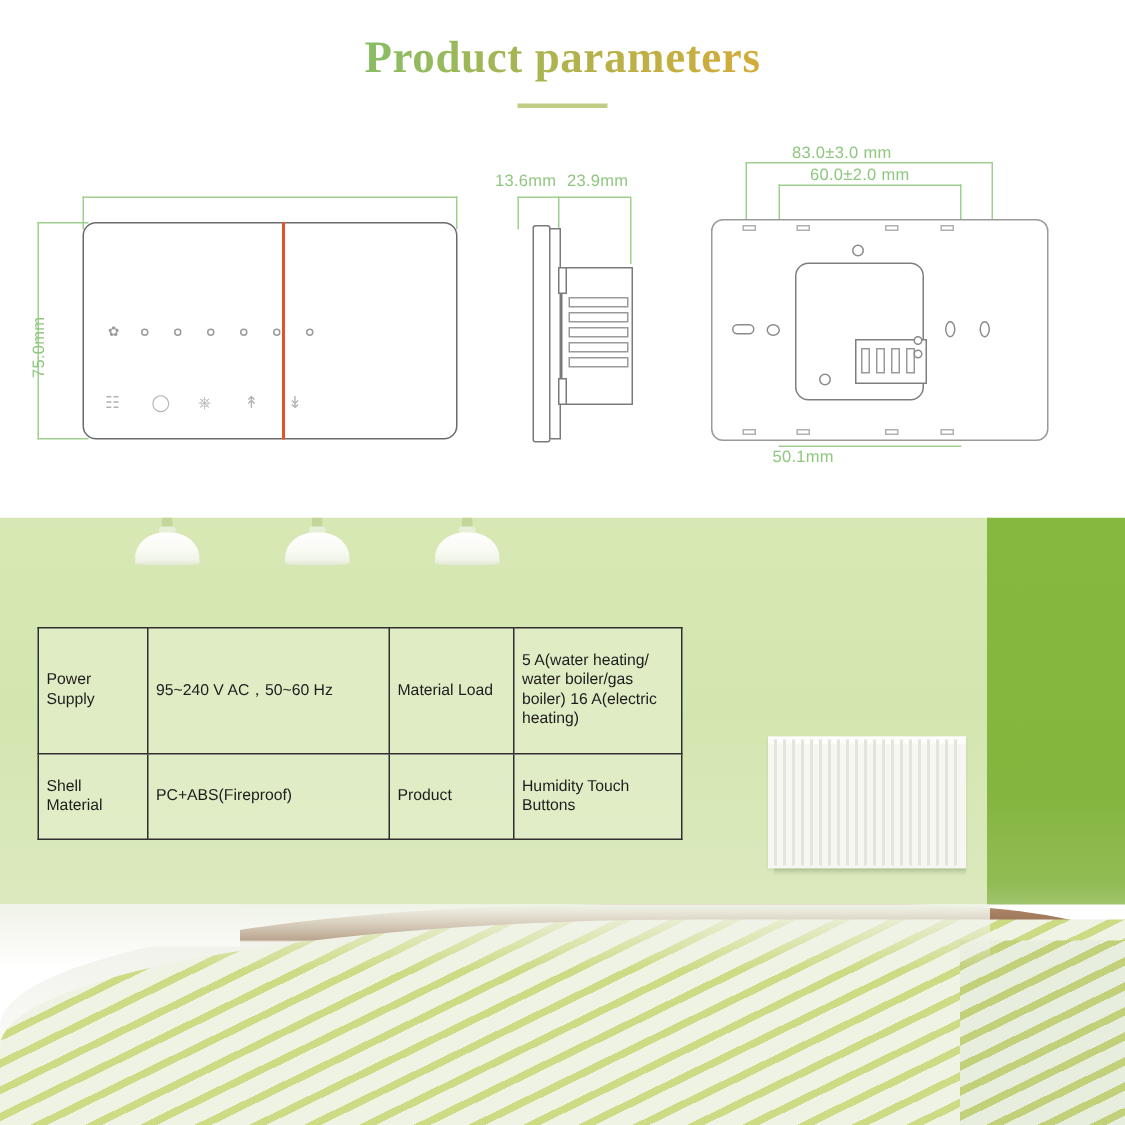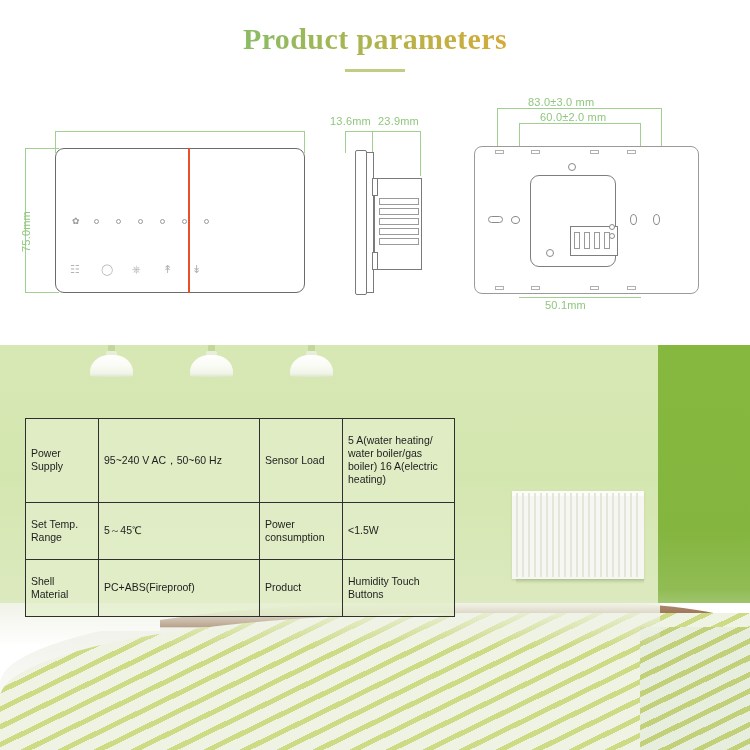--- a/index.html
+++ b/index.html
@@ -200,21 +200,21 @@
       <div class="dimline v" style="left:519px;top:123px;height:160px;"></div>
       <div class="dimline v" style="left:640px;top:123px;height:100px;"></div>
       <div class="dim-text" style="left:540px;top:111px;">60.0±2.0 mm</div>
 
       <div class="dimline v" style="left:690px;top:170px;height:102px;"></div>
       <div class="dimline h" style="left:660px;top:170px;width:31px;"></div>
       <div class="dimline h" style="left:660px;top:271px;width:31px;"></div>
       <div class="dim-text vert" style="left:685px;top:252px;">50.1 mm</div>
 
       <div class="dimline h" style="left:519px;top:297px;width:122px;"></div>
-      <div class="dim-text" style="left:545px;top:299px;">50.1mm</div>
+      <div class="dim-text" style="left:515px;top:299px;">50.1mm</div>
 
       <div id="rear-view">
         <div class="rear-notch" style="left:20px;top:3px;"></div>
         <div class="rear-notch" style="left:56px;top:3px;"></div>
         <div class="rear-notch" style="left:115px;top:3px;"></div>
         <div class="rear-notch" style="left:152px;top:3px;"></div>
         <div class="rear-notch" style="left:20px;top:139px;"></div>
         <div class="rear-notch" style="left:56px;top:139px;"></div>
         <div class="rear-notch" style="left:115px;top:139px;"></div>
         <div class="rear-notch" style="left:152px;top:139px;"></div>
@@ -294,28 +294,22 @@
       <div id="floor-white-l"></div>
       <div id="floor-veil"></div>
     </div>
   </div>
 
   <table id="spec-table">
     <tbody>
       <tr>
         <td class="lbl">Power Supply</td>
         <td class="val1">95~240 V AC，50~60 Hz</td>
-        <td class="lbl2">Sensor Load</td>
+        <td class="lbl2">Material Load</td>
         <td class="val2">5 A(water heating/ water boiler/gas boiler) 16 A(electric heating)</td>
-      </tr>
-      <tr>
-        <td class="lbl">Set Temp. Range</td>
-        <td class="val1">5～45℃</td>
-        <td class="lbl2">Power consumption</td>
-        <td class="val2">&lt;1.5W</td>
       </tr>
       <tr>
         <td class="lbl">Shell Material</td>
         <td class="val1">PC+ABS(Fireproof)</td>
         <td class="lbl2">Product</td>
         <td class="val2">Humidity Touch Buttons</td>
       </tr>
     </tbody>
   </table>
 

